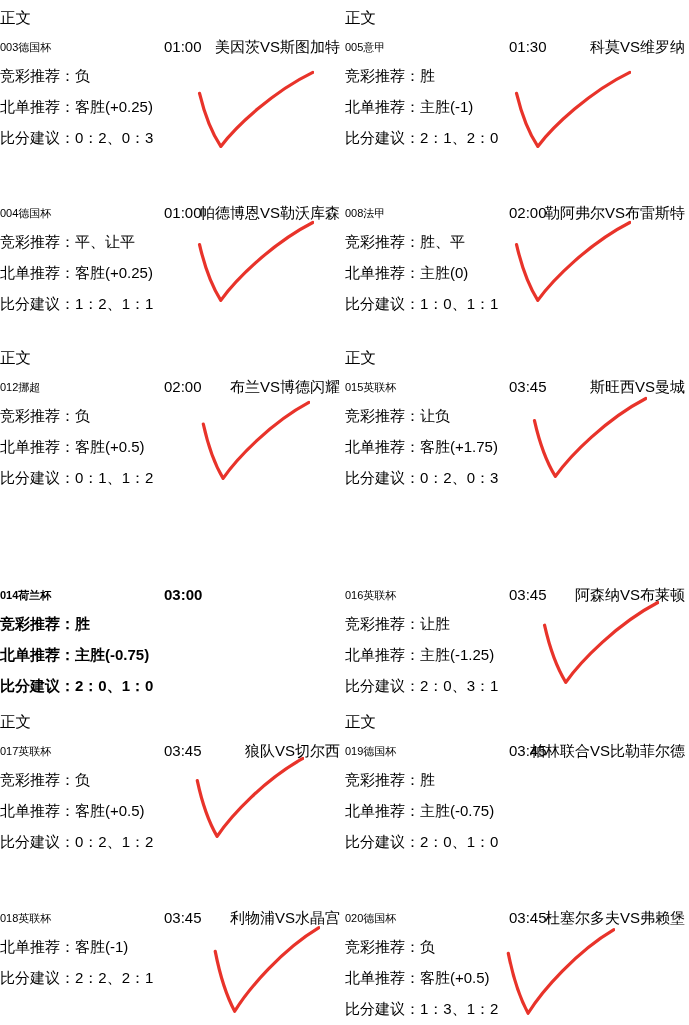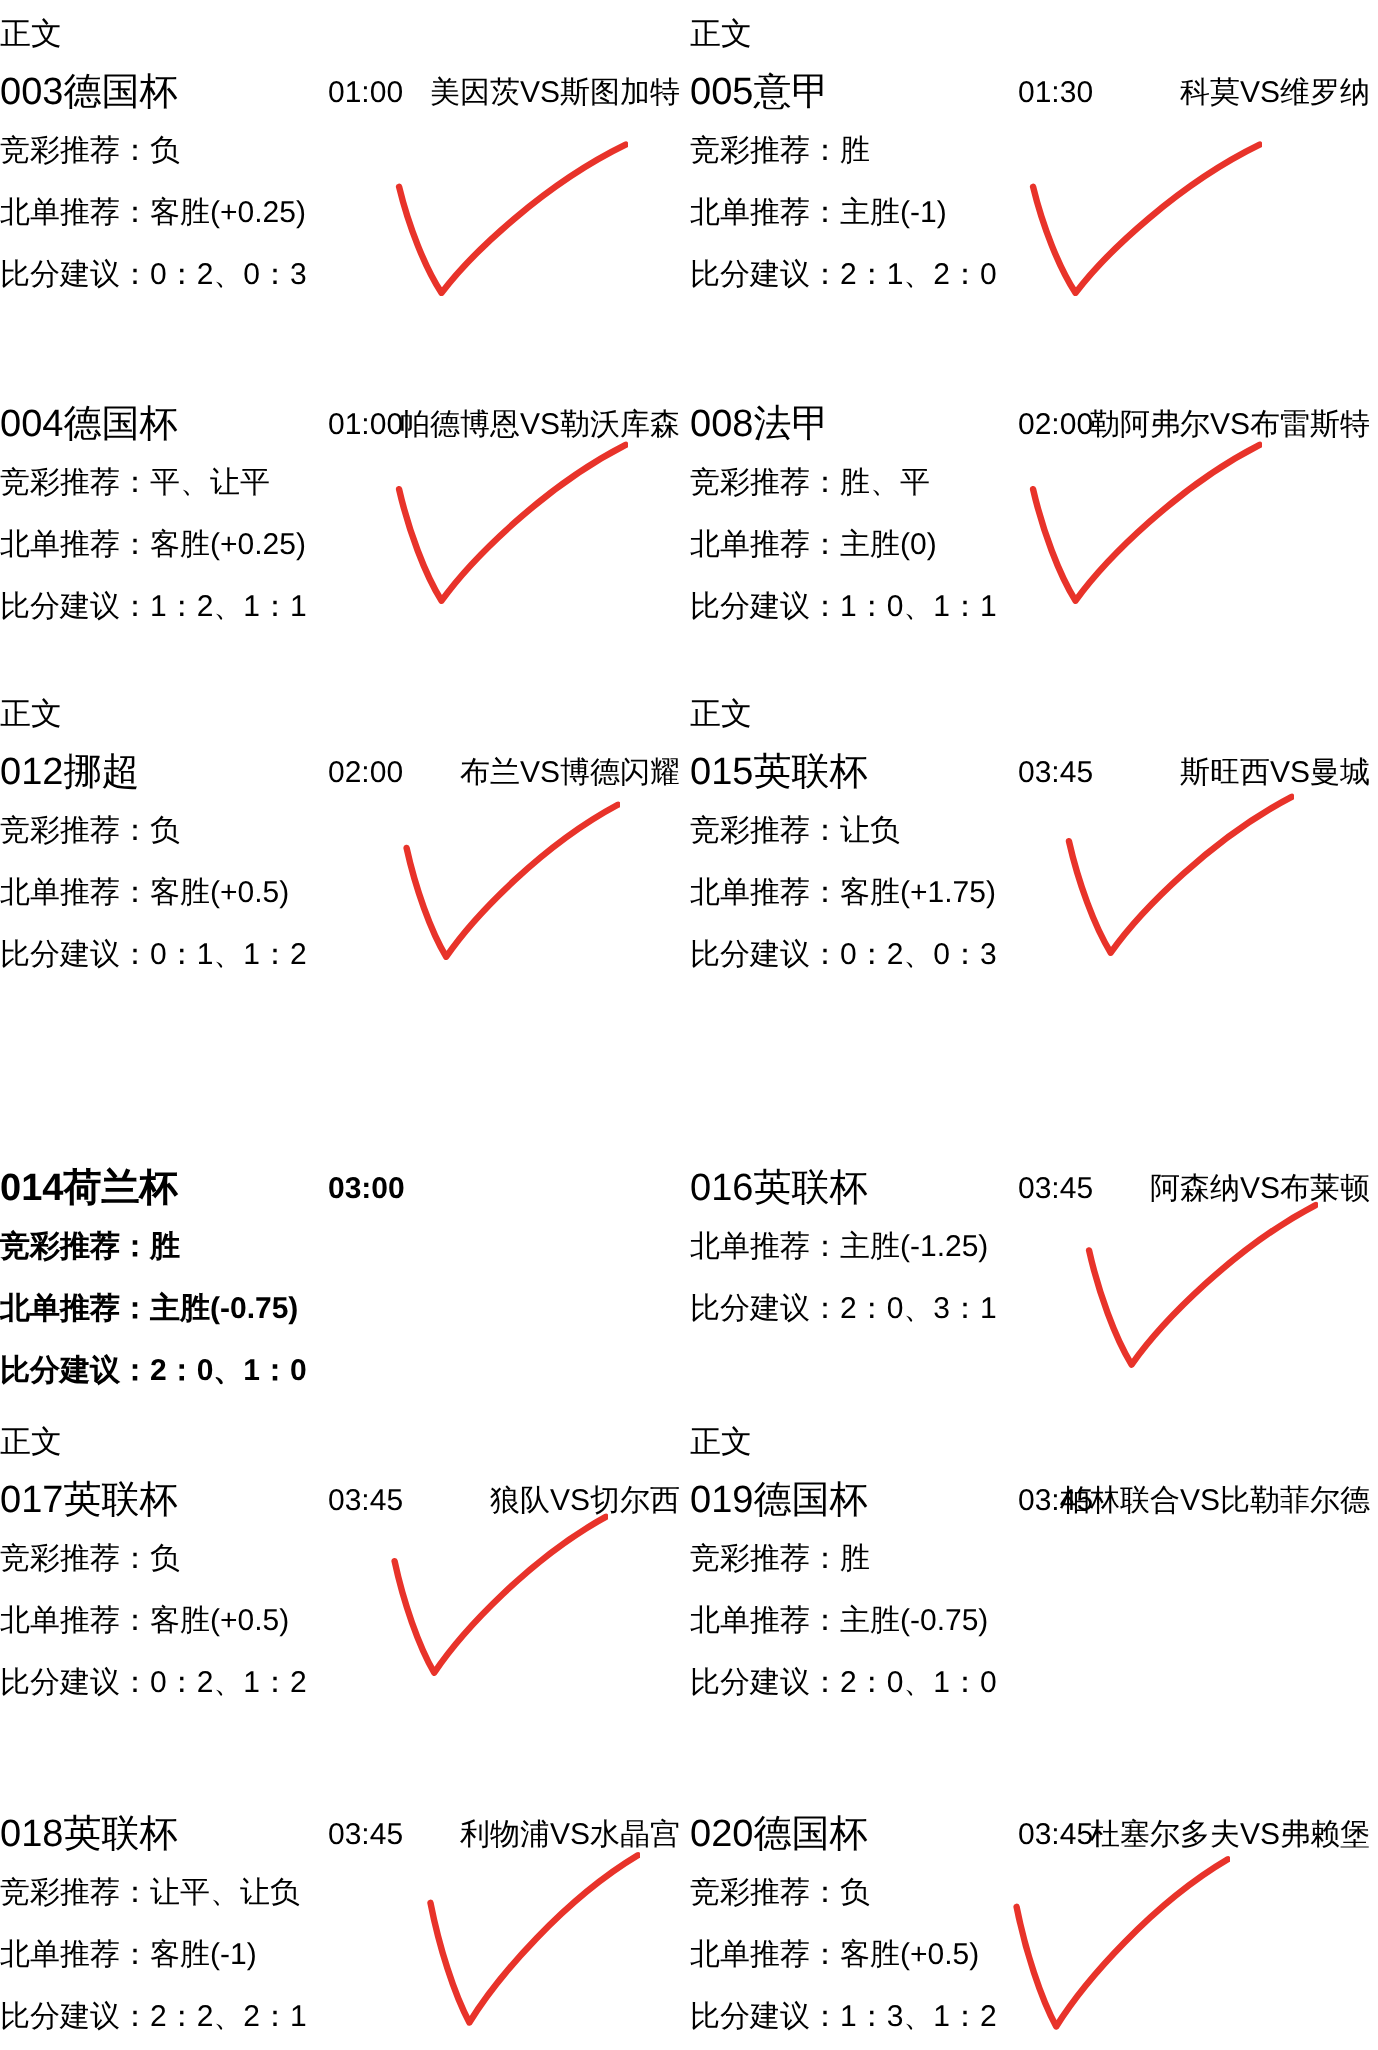--- a/index.html
+++ b/index.html
@@ -41,21 +41,21 @@
   }
   .match-head {
     position: relative;
     height: 26px;
     white-space: nowrap;
   }
   .match-id {
     position: absolute;
     left: 0;
     top: 0;
-    font-size: 19px;
+    font-size: 11px;
     line-height: 26px;
   }
   .match-time {
     position: absolute;
     left: 124px;
     top: 0;
     font-size: 15px;
     line-height: 26px;
     margin-left: 40px;
   }
@@ -153,21 +153,20 @@
             <path d="M 3.3 24.599999999999998 C 7.700000000000001 45.1, 15.400000000000002 67.24, 23.099999999999998 80.36 C 37.400000000000006 59.04, 71.5 22.96, 108.9 2.46" fill="none" stroke="#e8332a" stroke-width="3.2" stroke-linecap="round" stroke-linejoin="round"></path>
           </svg>
         </div>
       </div>
       <div class="block" style="top: 905px;">
         <div class="match-head">
           <div class="match-id">018英联杯</div>
           <div class="match-time">03:45</div>
           <div class="match-teams">利物浦VS水晶宫</div>
         </div>
-        <div class="row"><span>竞彩推荐：</span><span>让平、让负</span></div>
         <div class="row"><span>北单推荐：</span><span>客胜(-1)</span></div>
         <div class="row"><span>比分建议：</span><span>2：2、2：1</span></div>
         <div class="mark" style="left: 212px; top: 20px; width: 108px; height: 88px;">
           <svg width="108" height="88" viewBox="0 0 108 88">
             <path d="M 3.2399999999999998 26.4 C 7.5600000000000005 48.400000000000006, 15.120000000000001 72.16, 22.68 86.24 C 36.720000000000006 63.36, 70.2 24.64, 106.92 2.6399999999999997" fill="none" stroke="#e8332a" stroke-width="3.2" stroke-linecap="round" stroke-linejoin="round"></path>
           </svg>
         </div>
       </div>
     </div>
   <div class="col col-right" id="col-right">
@@ -217,20 +216,21 @@
             <path d="M 3.48 24.599999999999998 C 8.120000000000001 45.1, 16.240000000000002 67.24, 24.36 80.36 C 39.440000000000005 59.04, 75.4 22.96, 114.84 2.46" fill="none" stroke="#e8332a" stroke-width="3.2" stroke-linecap="round" stroke-linejoin="round"></path>
           </svg>
         </div>
       </div>
       <div class="block" style="top: 582px;">
         <div class="match-head">
           <div class="match-id">016英联杯</div>
           <div class="match-time">03:45</div>
           <div class="match-teams">阿森纳VS布莱顿</div>
         </div>
+        <div class="row"><span>竞彩推荐：</span><span>让胜</span></div>
         <div class="row"><span>北单推荐：</span><span>主胜(-1.25)</span></div>
         <div class="row"><span>比分建议：</span><span>2：0、3：1</span></div>
         <div class="mark" style="left: 196px; top: 18px; width: 118px; height: 84px;">
           <svg width="118" height="84" viewBox="0 0 118 84">
             <path d="M 3.54 25.2 C 8.260000000000002 46.2, 16.520000000000003 68.88, 24.779999999999998 82.32 C 40.120000000000005 60.48, 76.7 23.520000000000003, 116.82 2.52" fill="none" stroke="#e8332a" stroke-width="3.2" stroke-linecap="round" stroke-linejoin="round"></path>
           </svg>
         </div>
       </div>
       <div class="block" style="top: 712px;">
         <div class="section-label">正文</div>

